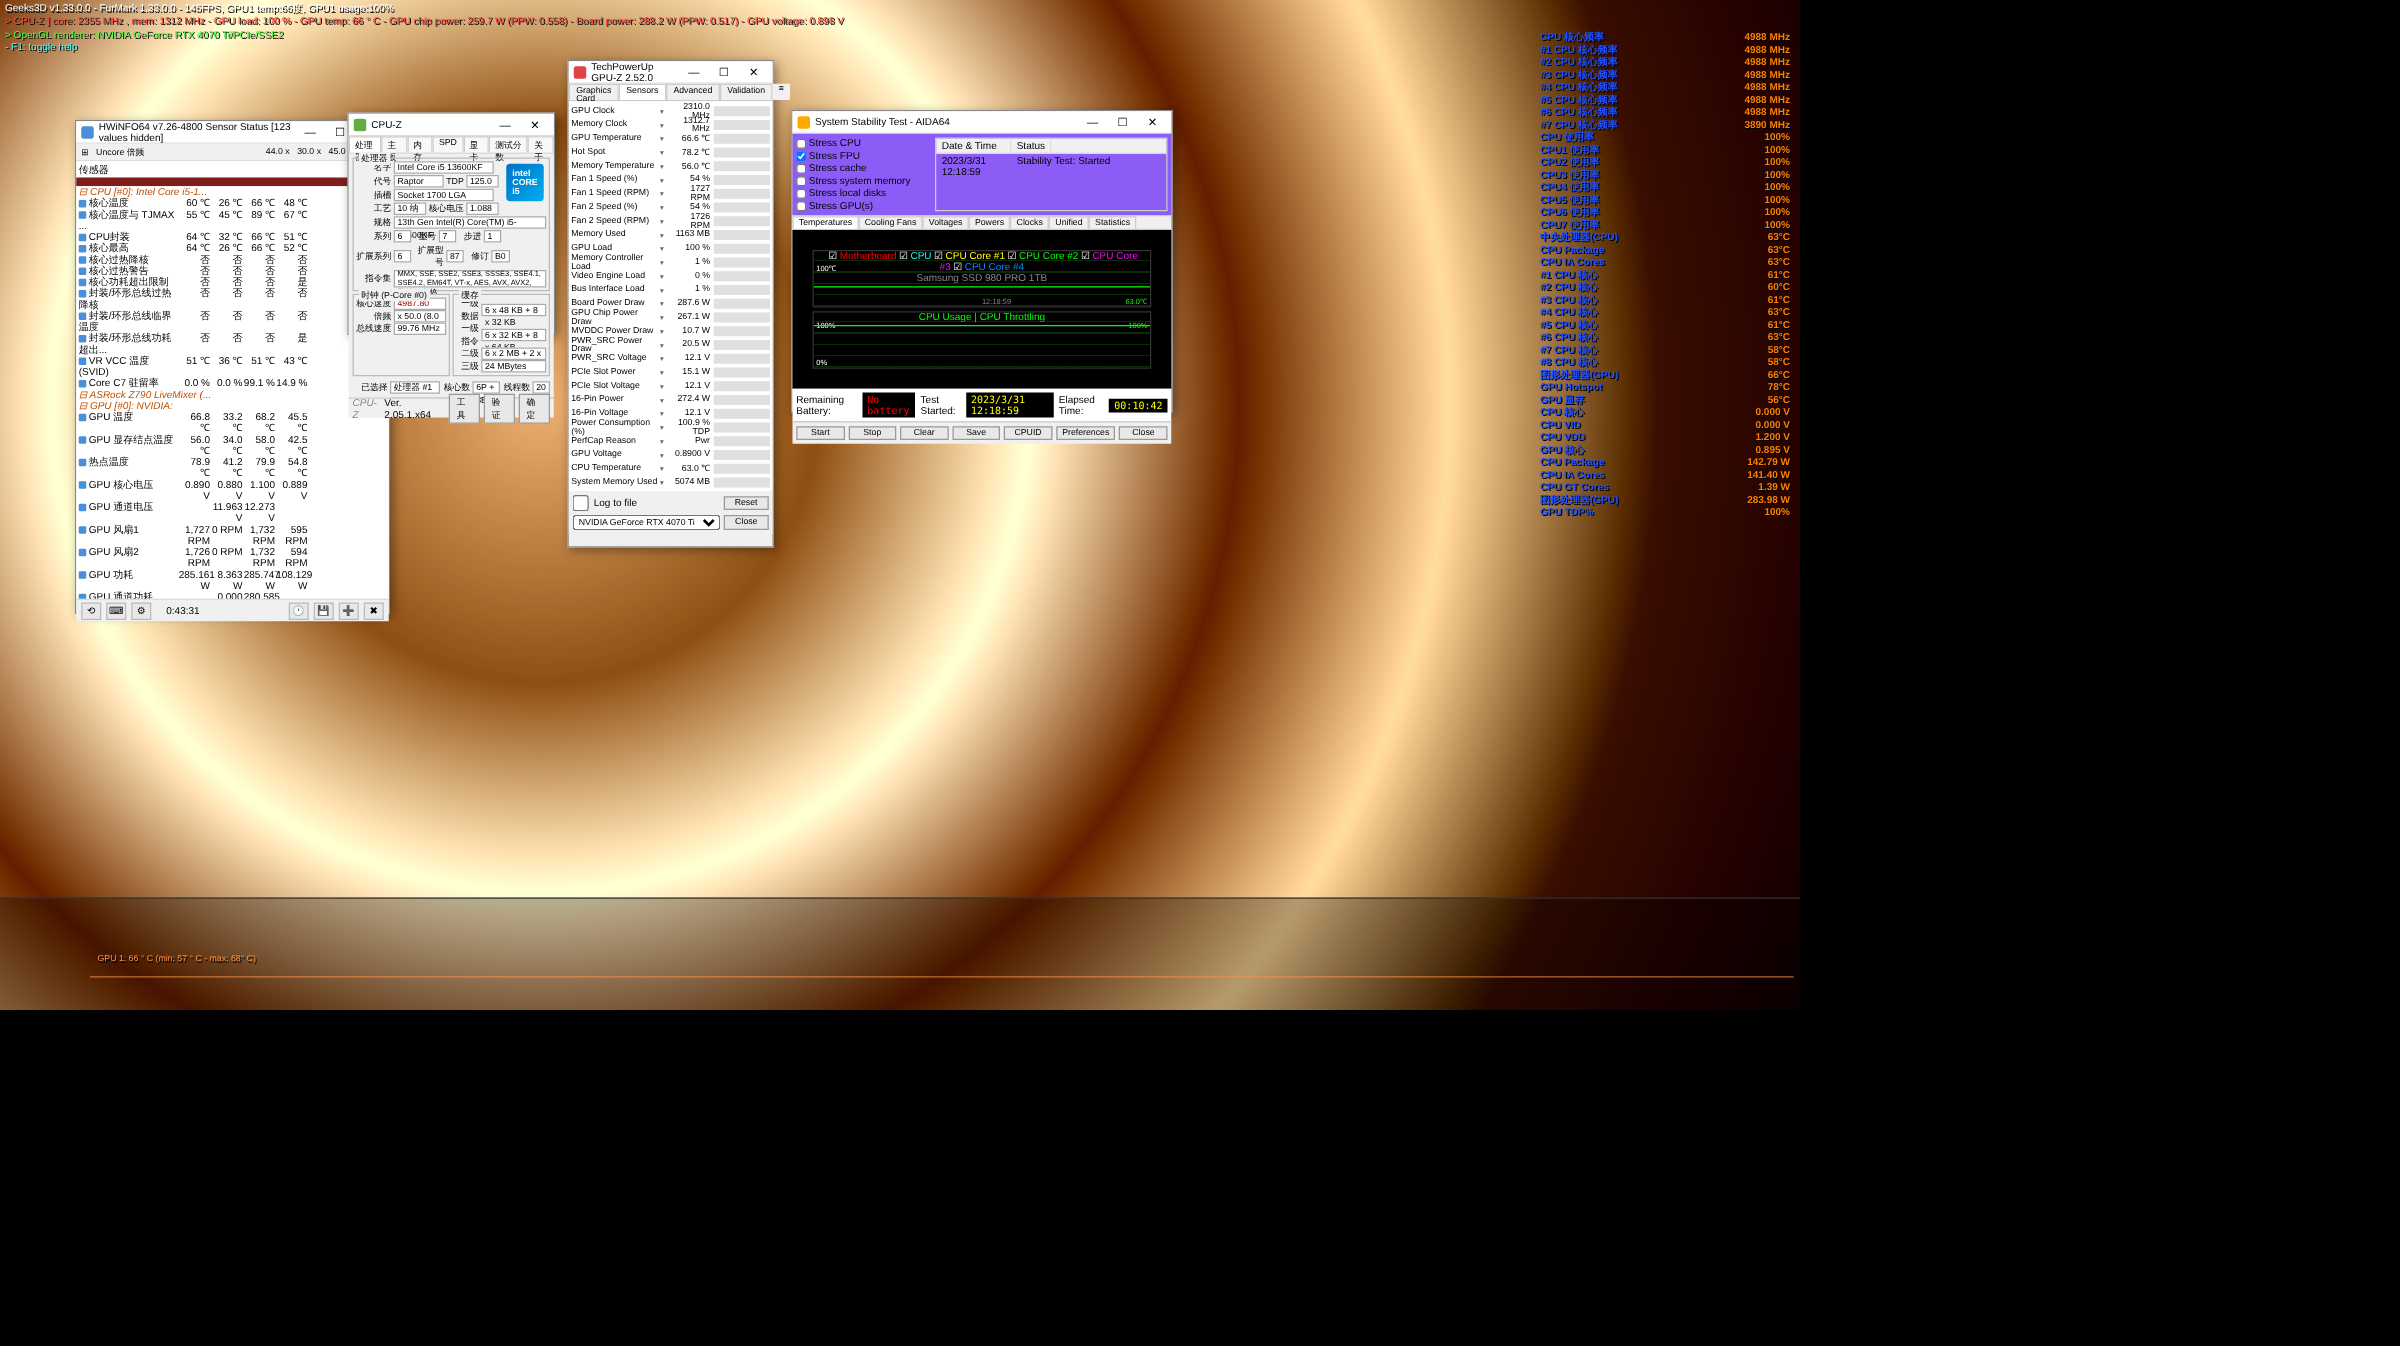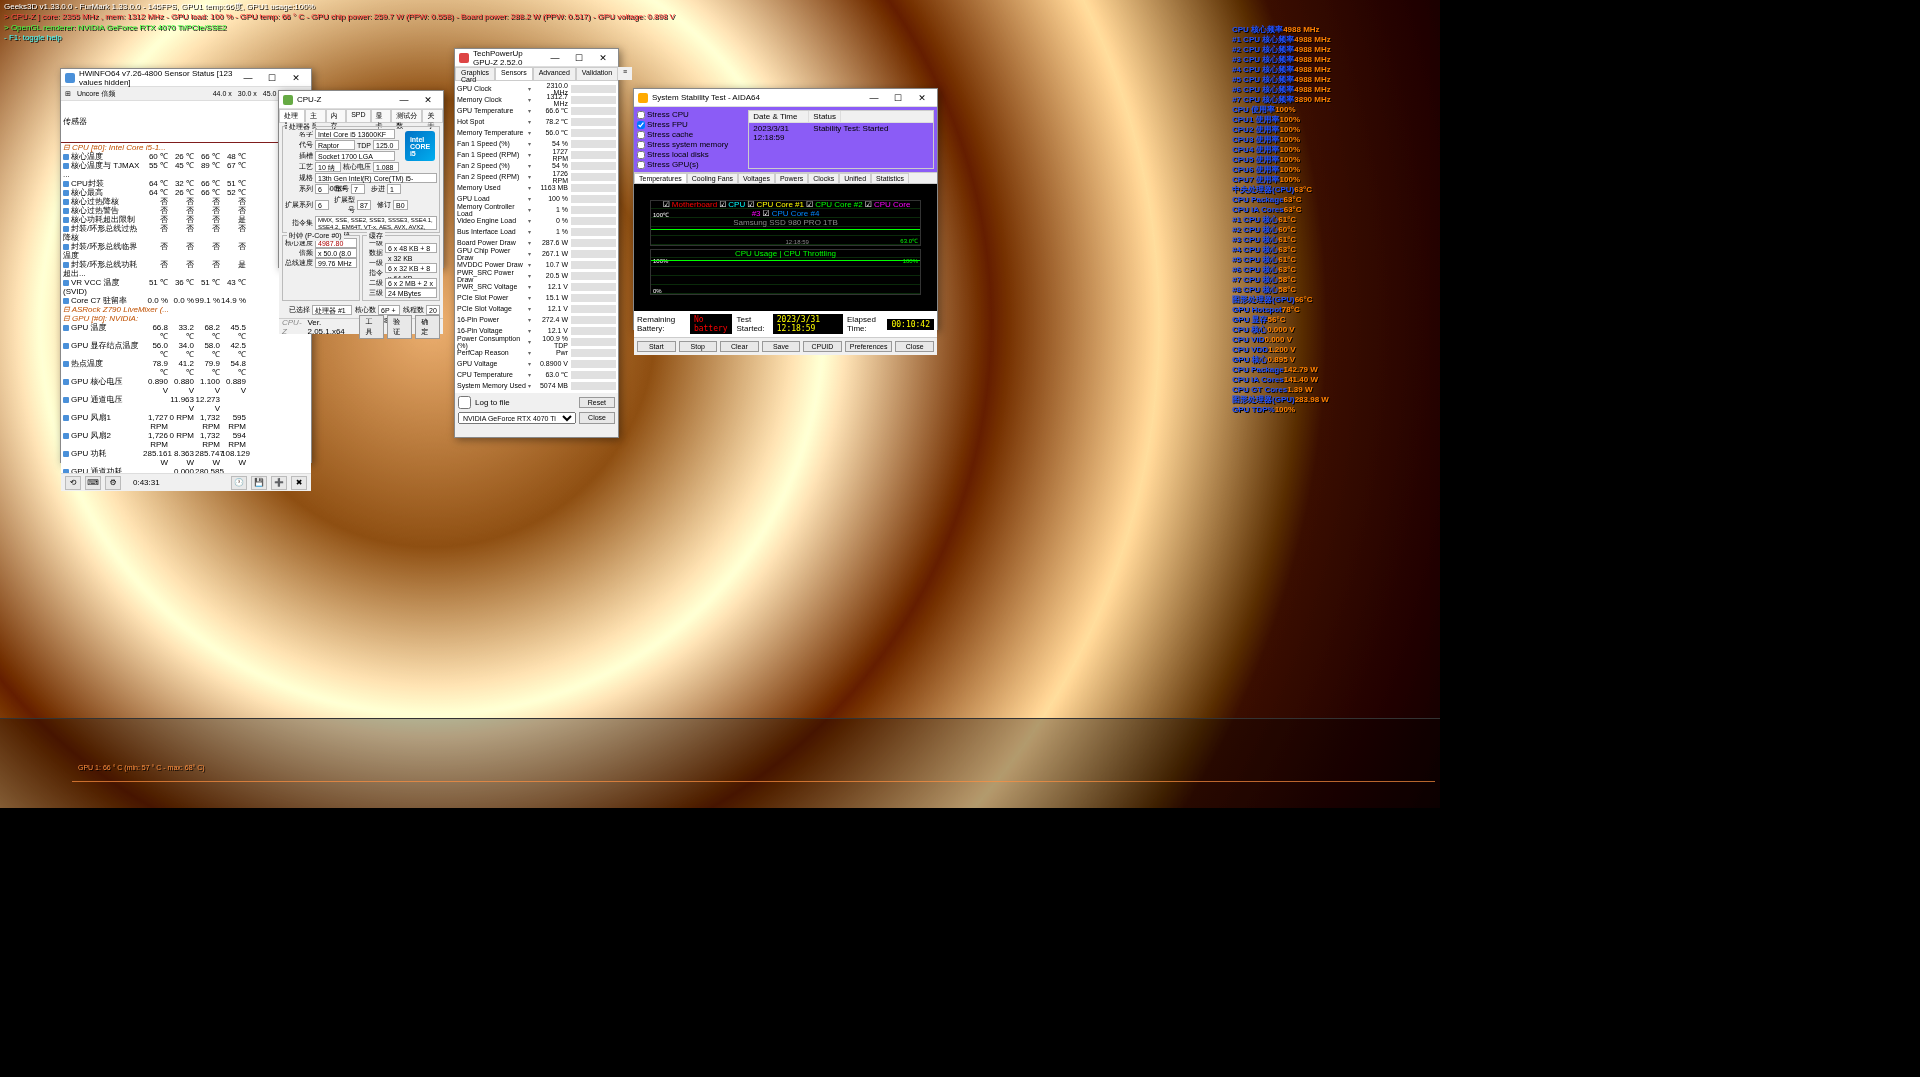--- a/index.html
+++ b/index.html
@@ -8,34 +8,34 @@
 .furmark-ovl{position:absolute;top:0;left:0;right:0;padding:2px 4px;z-index:1;color:#fff;font-size:8px;line-height:1.3;text-shadow:1px 1px 0 #000}
 .furmark-ovl .fm-title{color:#fff}
 .furmark-ovl .fm-red{color:#ff4040}
 .furmark-ovl .fm-green{color:#40ff40}
 .furmark-ovl .fm-yellow{color:#ffff40}
 .furmark-ovl .fm-cyan{color:#40ffff}
 .graph-area{position:absolute;bottom:0;left:0;right:0;height:90px;background:rgba(0,0,0,0.3);border-top:1px solid #333}
 .graph-label{position:absolute;top:45px;left:78px;color:#ff9040;font-size:7px;text-shadow:1px 1px 0 #000}
 .graph-line{position:absolute;top:62px;left:72px;right:5px;height:1px;border-top:1px solid #ff9040;opacity:0.7}
 .osd{position:absolute;top:25px;right:8px;width:200px;z-index:2;color:#ff8000;font-size:10px;line-height:1.25;font-weight:bold;font-family:Consolas,monospace;text-shadow:1px 1px 0 #000}
-.osd .row{display:flex;justify-content:flex-start}
+.osd .row{display:flex;justify-content:space-between}
 .osd .lab{color:#1e50ff}
 .osd .val{color:#ff8000}
 .win{position:absolute;background:#f0f0f0;border:1px solid #888;box-shadow:2px 2px 8px rgba(0,0,0,0.4);font-size:8px}
 .titlebar{height:18px;background:#fff;border-bottom:1px solid #ddd;display:flex;align-items:center;padding:0 4px;gap:4px}
 .titlebar .ico{width:10px;height:10px;background:#4a90d9;border-radius:2px;flex-shrink:0}
 .titlebar .ttl{flex:1;color:#000;font-size:8px}
 .titlebar .ctrl{display:flex;gap:2px}
 .titlebar .ctrl span{width:22px;height:14px;display:flex;align-items:center;justify-content:center;color:#000;font-size:9px}
 
-#hwinfo{top:68px;left:60px;width:252px;height:395px}
+#hwinfo{top:96px;left:60px;width:252px;height:395px}
 .hw-tool{height:14px;background:#f0f0f0;display:flex;align-items:center;gap:6px;padding:0 4px;border-bottom:1px solid #ddd}
 .hw-tool span{font-size:7px}
-.hw-hdr{display:grid;grid-template-columns:80px 26px 26px 26px 26px;padding:15px 2px;background:#fff;border-bottom:1px solid #7f1d1d;font-size:7px}
+.hw-hdr{display:grid;grid-template-columns:80px 26px 26px 26px 26px;padding:1px 2px;background:#fff;border-bottom:7px solid #7f1d1d;font-size:7px}
 .hw-rows{height:330px;overflow:hidden;background:#fff;font-size:7px}
 .hw-row{display:grid;grid-template-columns:80px 26px 26px 26px 26px;padding:0 2px;line-height:9px}
 .hw-row.grp{color:#c05000;font-style:italic;grid-template-columns:1fr}
 .hw-row .c{text-align:right;padding-right:1px}
 .hw-icon{display:inline-block;width:6px;height:6px;margin-right:2px;background:#4a90d9;border-radius:1px;vertical-align:middle}
 .hw-foot{height:18px;background:#f0f0f0;border-top:1px solid #ddd;display:flex;align-items:center;gap:4px;padding:0 4px}
 .hw-foot .btn{width:16px;height:14px;background:#e8e8e8;border:1px solid #bbb;display:flex;align-items:center;justify-content:center;font-size:8px}
 
 #cpuz{top:90px;left:278px;width:166px;height:178px;font-size:7px}
 .cz-tabs{height:14px;background:#f0f0f0;display:flex;border-bottom:1px solid #ccc}

